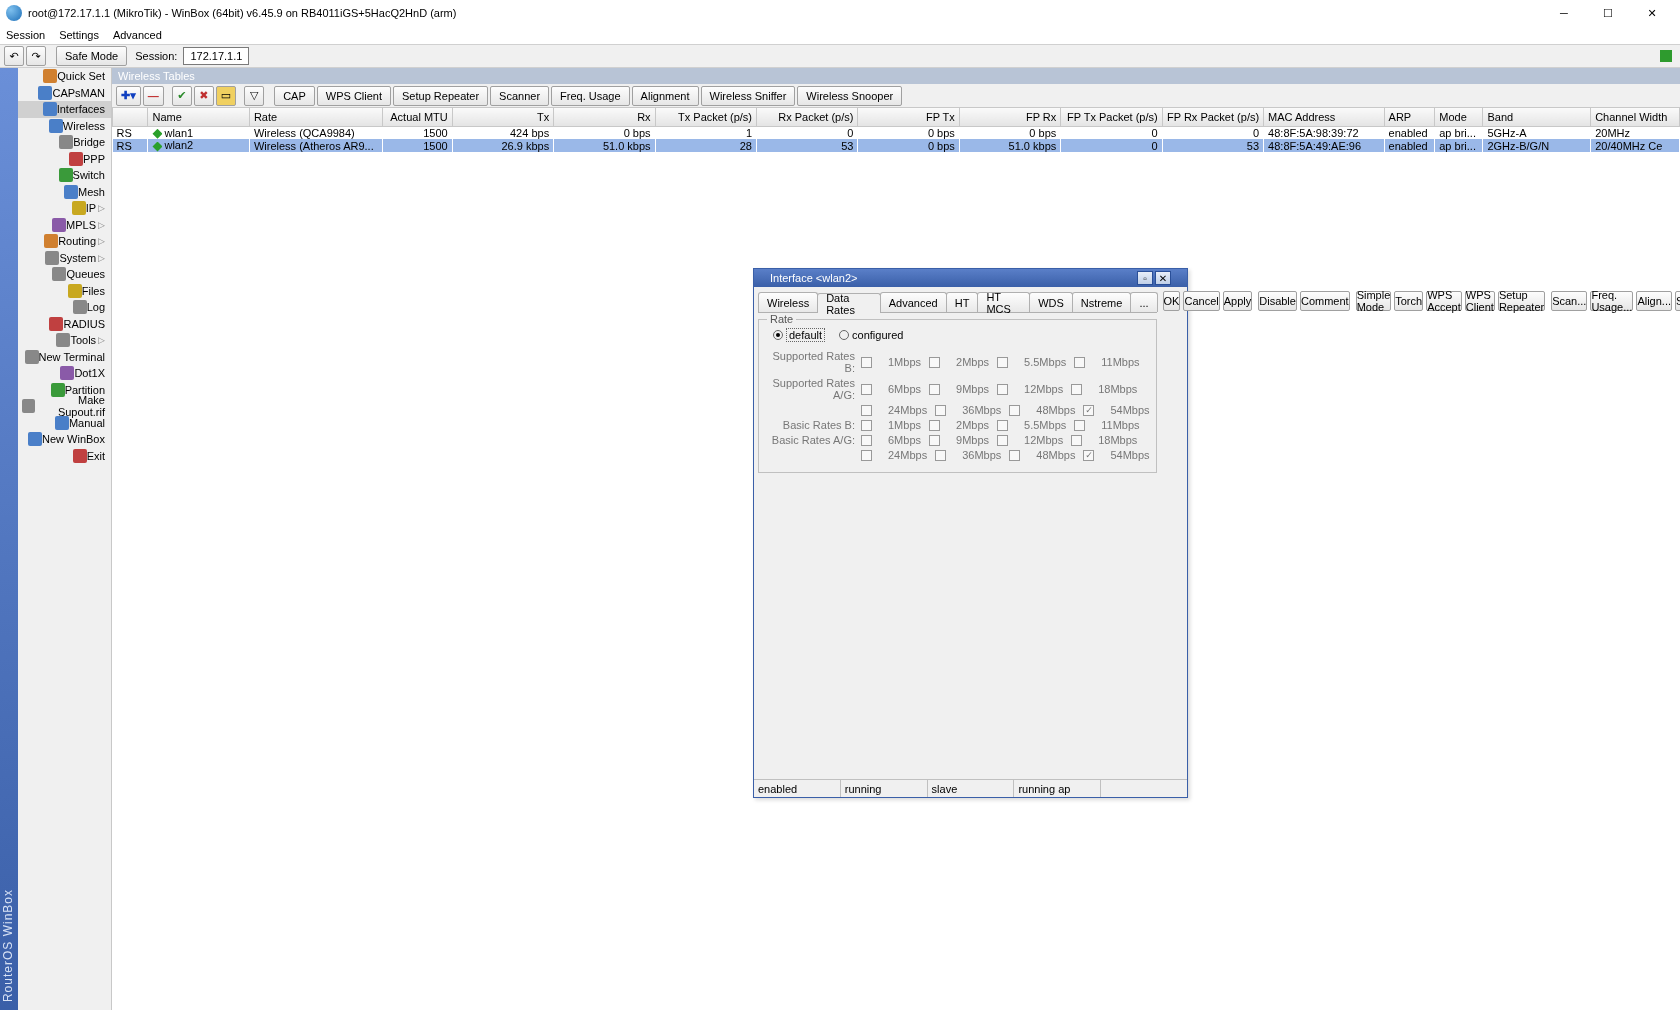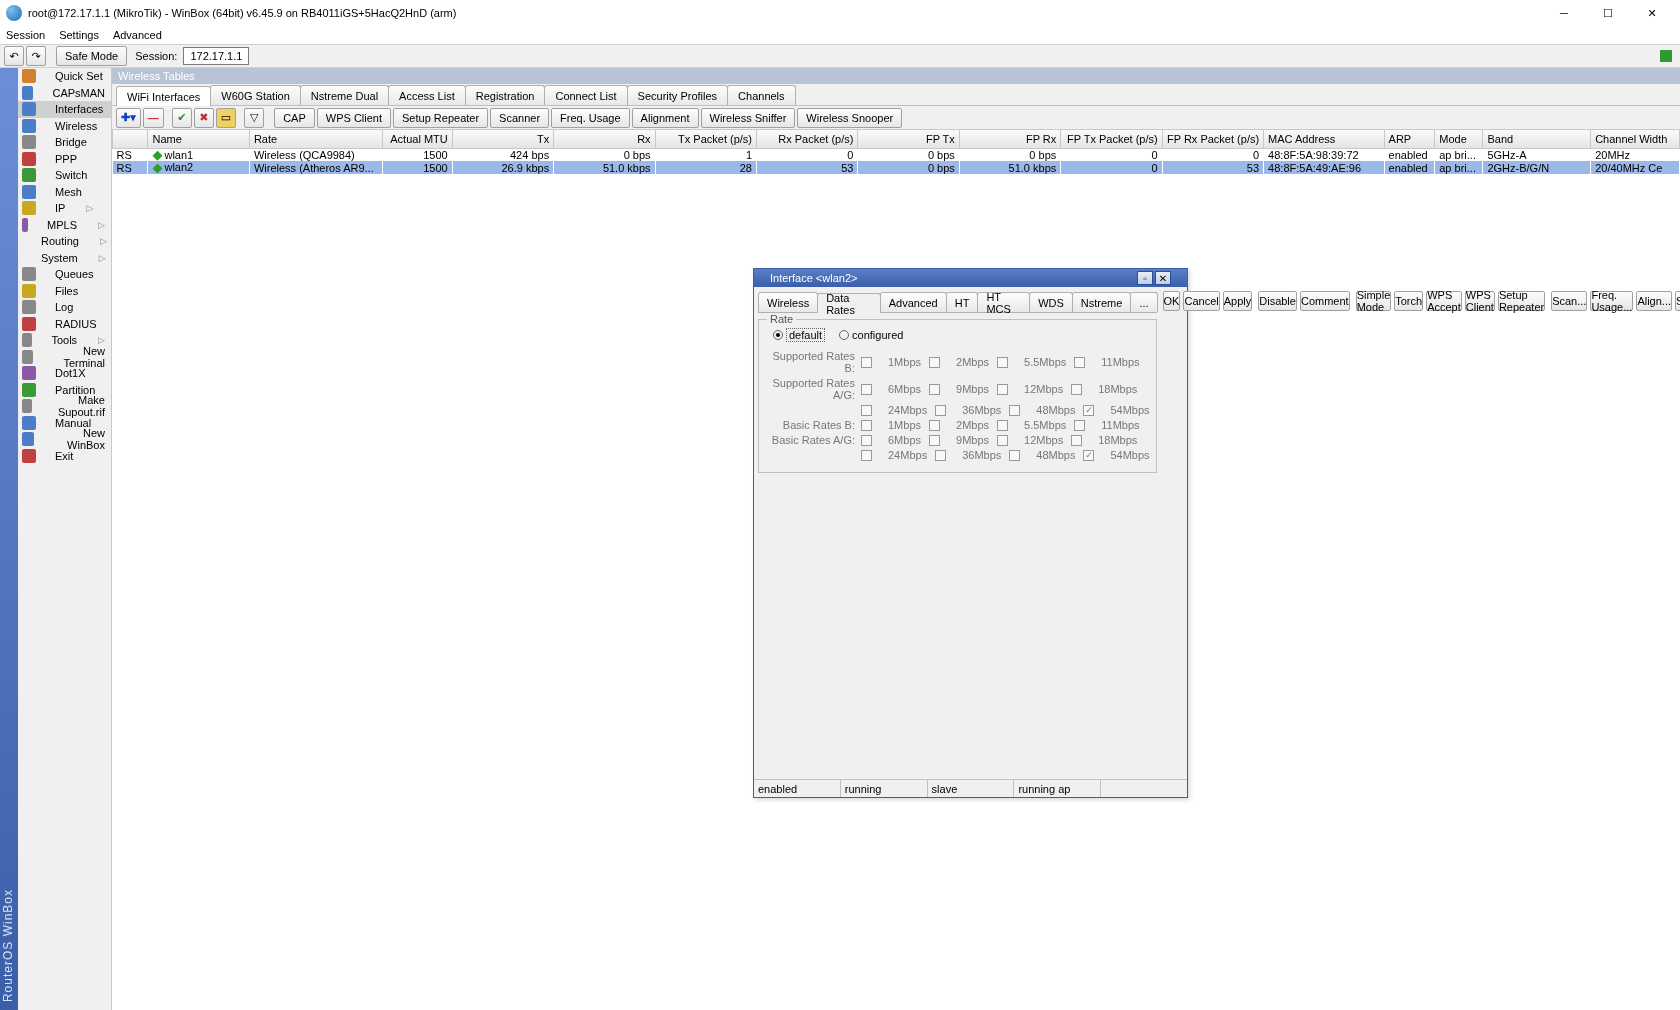--- a/index.html
+++ b/index.html
@@ -23,21 +23,21 @@
 .session-label { margin-left: 6px; margin-right: 4px; }
 .session-box { height: 18px; border: 1px solid #7a7a7a; background: #fff; padding: 0 6px; display: flex; align-items: center; min-width: 56px; }
 .toolbar .spacer { flex: 1; }
 .tray-sq { width: 12px; height: 12px; background: #2e9b2e; margin-right: 4px; }
 
 
 .main { display: flex; height: calc(1010px - 26px - 18px - 24px); position: relative; }
 
 
 .sidebar { width: 112px; background: #f0f0f0; border-right: 1px solid #c8c8c8; padding-top: 0; position: relative; }
-.sidebar-item { height: 16.5px; display: flex; align-items: center; padding: 0 6px 0 4px; gap: 19px; color: #000; position: relative; }
+.sidebar-item { height: 16.5px; display: flex; align-items: center; justify-content: flex-end; padding: 0 6px 0 4px; gap: 0; color: #000; position: relative; }
 .sidebar-item.active { background: #d0d0d0; }
 .sidebar-item .ic { width: 14px; height: 14px; display: inline-block; }
 .sidebar-item .arrow { color:#888; font-size:9px; margin-left:2px;}
 .sidebar-item .lbl { text-align: right; }
 
 
 .brand-strip { position: absolute; left: 0; top: 0; bottom: 0; width: 18px; background: linear-gradient(#6a8fd8,#3a5fa8); }
 .brand-text { position: absolute; bottom: 8px; left: 1px; color: #d8e2f5; writing-mode: vertical-rl; transform: rotate(180deg); font-size: 12px; letter-spacing: 1px; }
 
 
@@ -234,30 +234,20 @@
           <span class="ic ic-red"></span>
           <span class="lbl">Exit</span>
         </div>
       </div>
   </div>
 
   <div class="content">
 
     <div class="wt">
       <div class="wt-title">Wireless Tables</div>
-      <div class="wt-tabs" id="wt-tabs">
-          <div class="wt-tab active">WiFi Interfaces</div>
-          <div class="wt-tab">W60G Station</div>
-          <div class="wt-tab">Nstreme Dual</div>
-          <div class="wt-tab">Access List</div>
-          <div class="wt-tab">Registration</div>
-          <div class="wt-tab">Connect List</div>
-          <div class="wt-tab">Security Profiles</div>
-          <div class="wt-tab">Channels</div>
-        </div>
       <div class="wt-toolbar">
         <div class="btn" style="color:#1040c0;font-weight:bold;">✚▾</div>
         <div class="btn" style="color:#c03030;font-weight:bold;">—</div>
         <div style="width:4px"></div>
         <div class="btn" style="color:#2a8a2a;">✔</div>
         <div class="btn" style="color:#c03030;">✖</div>
         <div class="btn" style="background:#f0d060;">▭</div>
         <div style="width:4px"></div>
         <div class="btn">▽</div>
         <div style="width:6px"></div>

